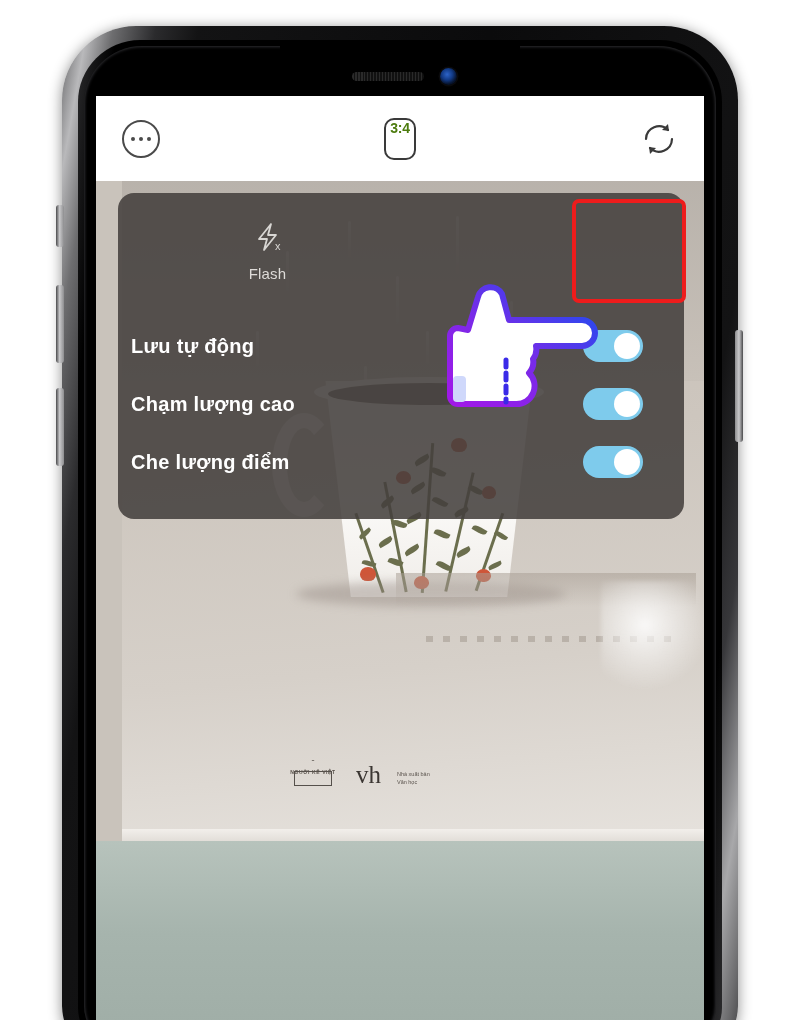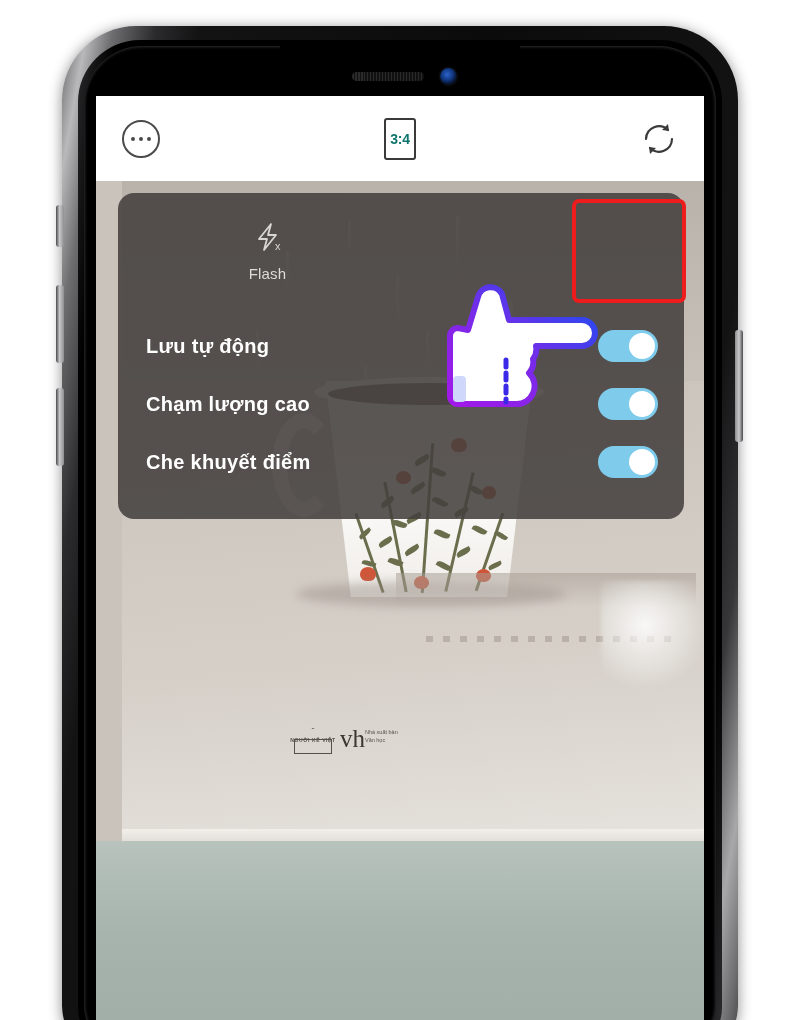--- a/index.html
+++ b/index.html
@@ -75,23 +75,23 @@
     background:#fff; z-index:20;
   }
   .dots-btn{
     position:absolute; left:26px; top:24px; width:38px; height:38px;
     border-radius:50%; border:2px solid #4a4a4a;
     display:flex; align-items:center; justify-content:center; gap:4px;
   }
   .dots-btn i{ width:4px; height:4px; border-radius:50%; background:#4a4a4a; display:block; }
   .ratio-badge{
     position:absolute; left:50%; top:22px; transform:translateX(-50%);
-    width:32px; height:42px; border:2.5px solid #3a3a3a; border-radius:3px;
-    display:flex; align-items:center; justify-content:center;
-    font-size:14px; font-weight:bold; color:#0f766e; letter-spacing:-.3px;
+    width:32px; height:42px; border:2.5px solid #3a3a3a; border-radius:10px;
+    display:flex; align-items:flex-start; justify-content:center;
+    font-size:14px; font-weight:bold; color:#4d7c0f; letter-spacing:-.3px;
   }
   .flip-btn{ position:absolute; right:24px; top:22px; width:42px; height:42px; }
 
   
   .preview{
     position:absolute; left:0; top:85px; width:608px; height:865px;
     overflow:hidden; background:#c9c3bb;
   }
   
   .book{
@@ -146,22 +146,22 @@
     opacity:.6; }
   .glare{
     position:absolute; left:505px; top:400px; width:110px; height:110px;
     background:radial-gradient(ellipse at 40% 40%,rgba(255,255,255,.85),rgba(255,255,255,0) 70%);
     filter:blur(2px);
   }
   .rain-streak{ position:absolute; width:3px; background:linear-gradient(180deg,rgba(255,255,255,.45),rgba(255,255,255,0)); border-radius:2px; }
 
   
   .pub-row{
-    position:absolute; left:190px; top:547px; width:230px; height:30px;
-    display:flex; align-items:flex-start; 
+    position:absolute; left:190px; top:575px; width:230px; height:30px;
+    display:flex; align-items:flex-end; gap:16px;
   }
   .pub-house{ width:54px; height:26px; position:relative; }
   .pub-house .roof{
     position:absolute; left:6px; top:0; width:42px; height:13px;
     border:1.4px solid #55504b; border-bottom:none;
     clip-path:polygon(50% 0,100% 100%,0 100%);
   }
   .pub-house .walls{ position:absolute; left:8px; top:11px; width:38px; height:15px; border:1.4px solid #55504b; }
   .pub-house .nm{ position:absolute; left:-4px; top:9px; width:62px; text-align:center;
     font-size:5px; letter-spacing:.6px; color:#5a534d; font-weight:bold; }
@@ -178,21 +178,21 @@
     display:flex; align-items:flex-start; padding:0 16px;
   }
   .tool{
     flex:1; display:flex; flex-direction:column; align-items:center; gap:10px;
     color:#d8d6d3;
   }
   .tool-ico{ height:36px; display:flex; align-items:center; justify-content:center; }
   .tool-lbl{ font-size:15px; color:#dedbd8; letter-spacing:.2px; }
 
   .opt-row{
-    position:absolute; left:28px; width:512px; height:42px;
+    position:absolute; left:13px; width:512px; height:42px;
     display:flex; align-items:center; justify-content:space-between;
   }
   .opt-row.r1{ top:132px; }
   .opt-row.r2{ top:190px; }
   .opt-row.r3{ top:248px; }
   .opt-lbl{ font-size:20px; color:#fff; font-weight:bold; letter-spacing:.3px; }
   .switch{
     width:60px; height:32px; border-radius:17px; background:#7ecbec;
     position:relative; flex:none;
   }
@@ -332,21 +332,21 @@
         </div>
 
         <div class="opt-row r2">
           <span class="opt-lbl">Chạm lượng cao</span>
           <span class="switch">
               <span class="knob"></span>
             </span>
         </div>
 
         <div class="opt-row r3">
-          <span class="opt-lbl">Che khuyết điểm</span>
+          <span class="opt-lbl">Che lượng điểm</span>
           <span class="switch">
               <span class="knob"></span>
             </span>
         </div>
 
       </div>
 
       <div class="red-box"></div>
 
       <div class="cursor-hand">

